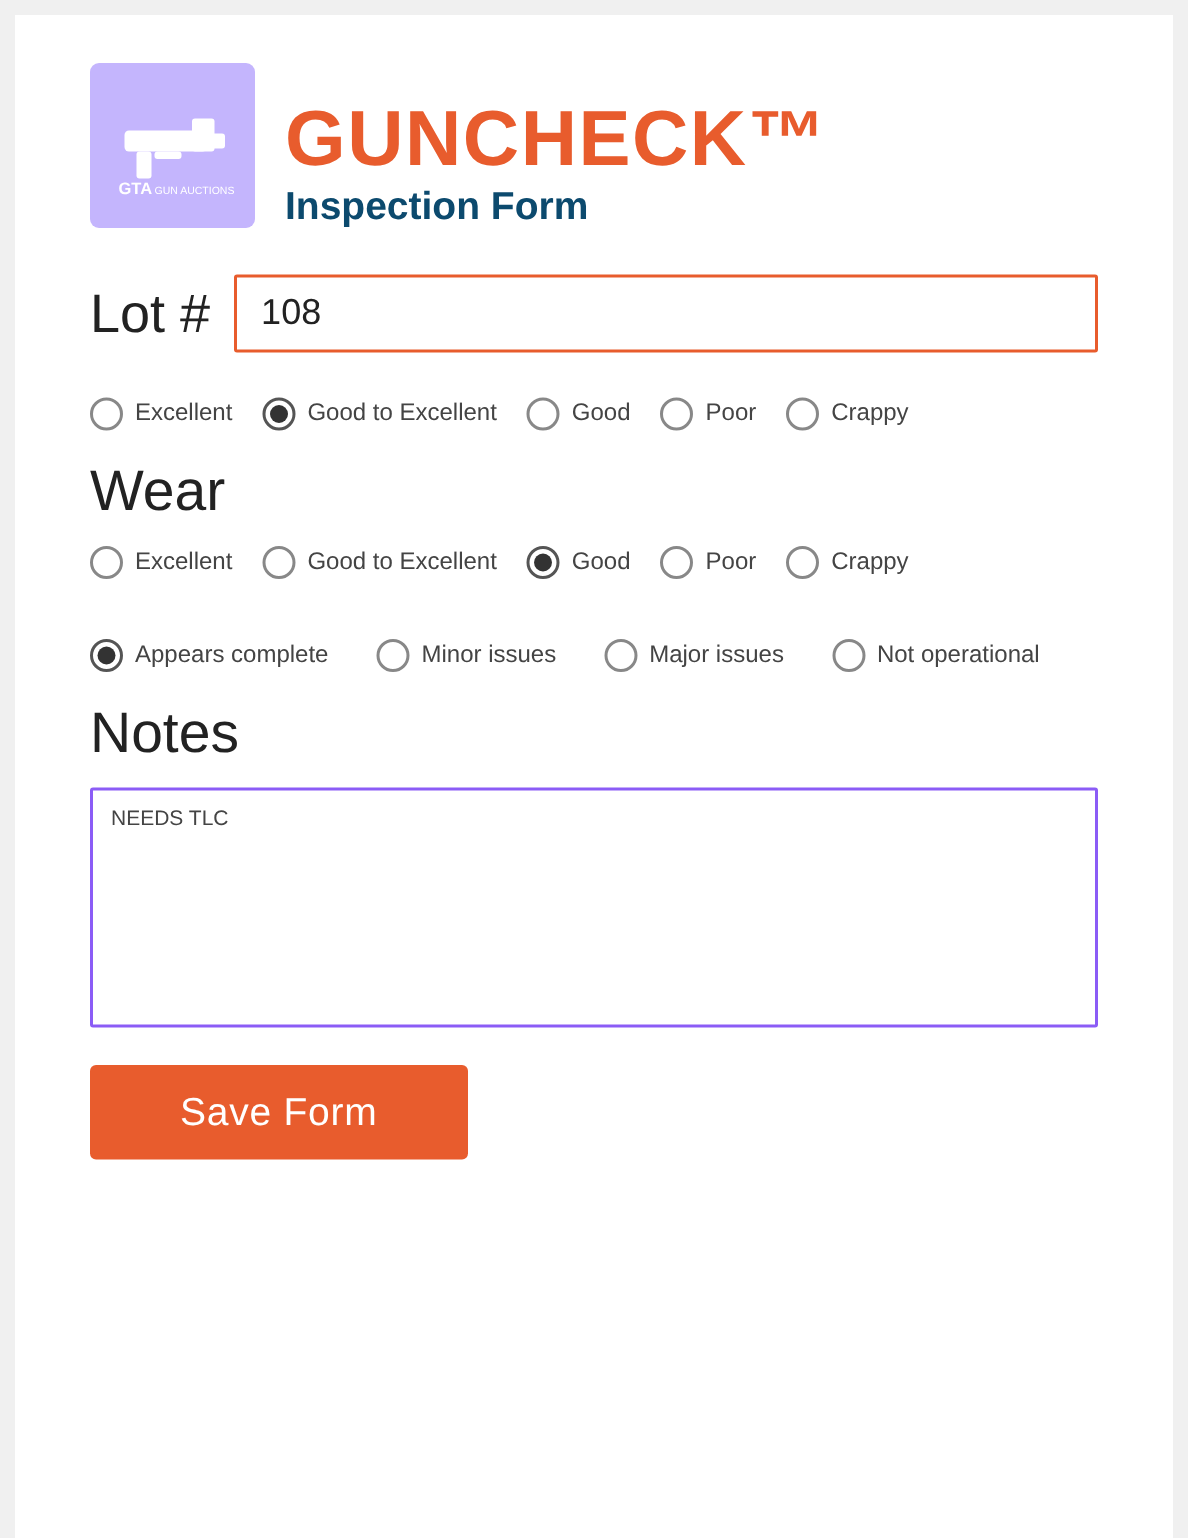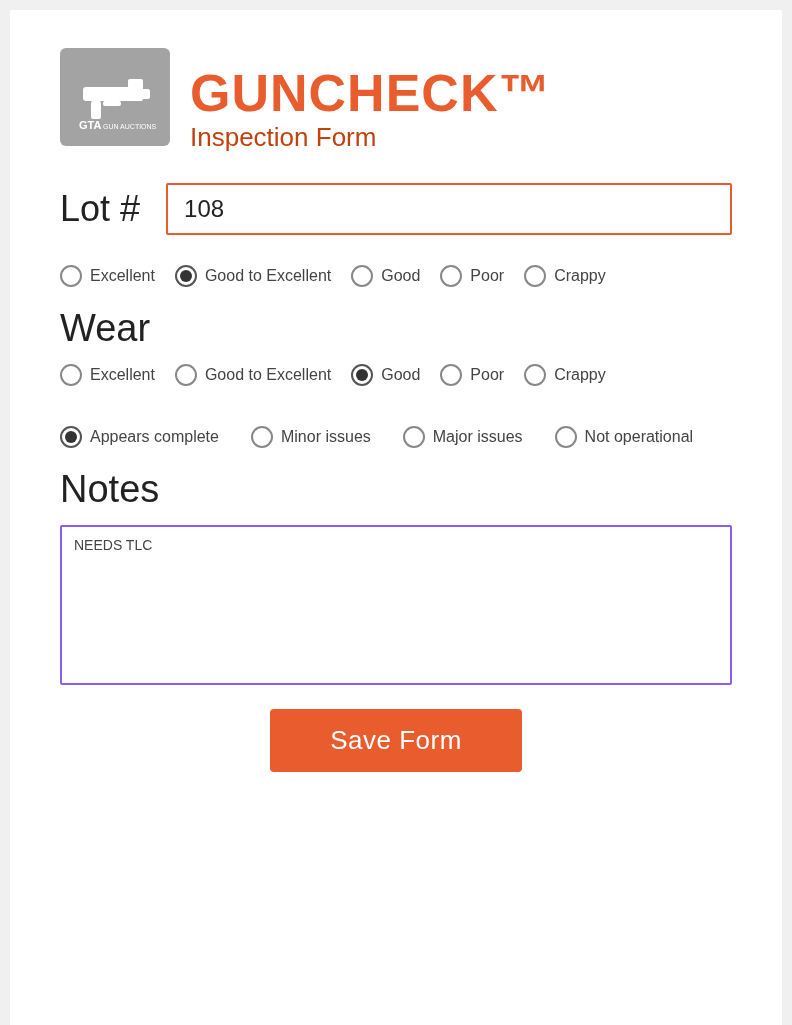--- a/index.html
+++ b/index.html
@@ -25,22 +25,22 @@
     
     .header {
       display: flex;
       align-items: center;
       gap: 20px;
       margin-bottom: 30px;
     }
 
     .logo-box {
       width: 110px;
-      height: 98px;
-      background: #a3a3a3;
+      height: 110px;
+      background: #c4b5fd;
       border-radius: 6px;
       display: flex;
       align-items: center;
       justify-content: center;
       flex-shrink: 0;
     }
 
     .logo-box svg {
       width: 85px;
       height: 75px;
@@ -56,29 +56,29 @@
     .brand-name {
       font-size: 52px;
       font-weight: 900;
       color: #e85c2d;
       letter-spacing: 1px;
       line-height: 1.1;
     }
 
     .form-subtitle {
       font-size: 26px;
-      color: #c2410c;
-      font-weight: 400;
+      color: #0c4a6e;
+      font-weight: 700;
     }
 
     
     .lot-section {
       display: flex;
       align-items: center;
-      gap: 26px;
+      gap: 16px;
       margin-bottom: 30px;
     }
 
     .lot-label {
       font-size: 36px;
       font-weight: 500;
       color: #222;
       white-space: nowrap;
     }
 
@@ -170,21 +170,21 @@
       font-size: 14px;
       color: #444;
       resize: none;
       outline: none;
       font-family: inherit;
     }
 
     
     .save-btn-wrapper {
       display: flex;
-      justify-content: center;
+      justify-content: flex-start;
       margin-top: 20px;
     }
 
     .save-button {
       background: #e85c2d;
       color: #fff;
       border: none;
       border-radius: 4px;
       font-size: 26px;
       padding: 16px 60px;

